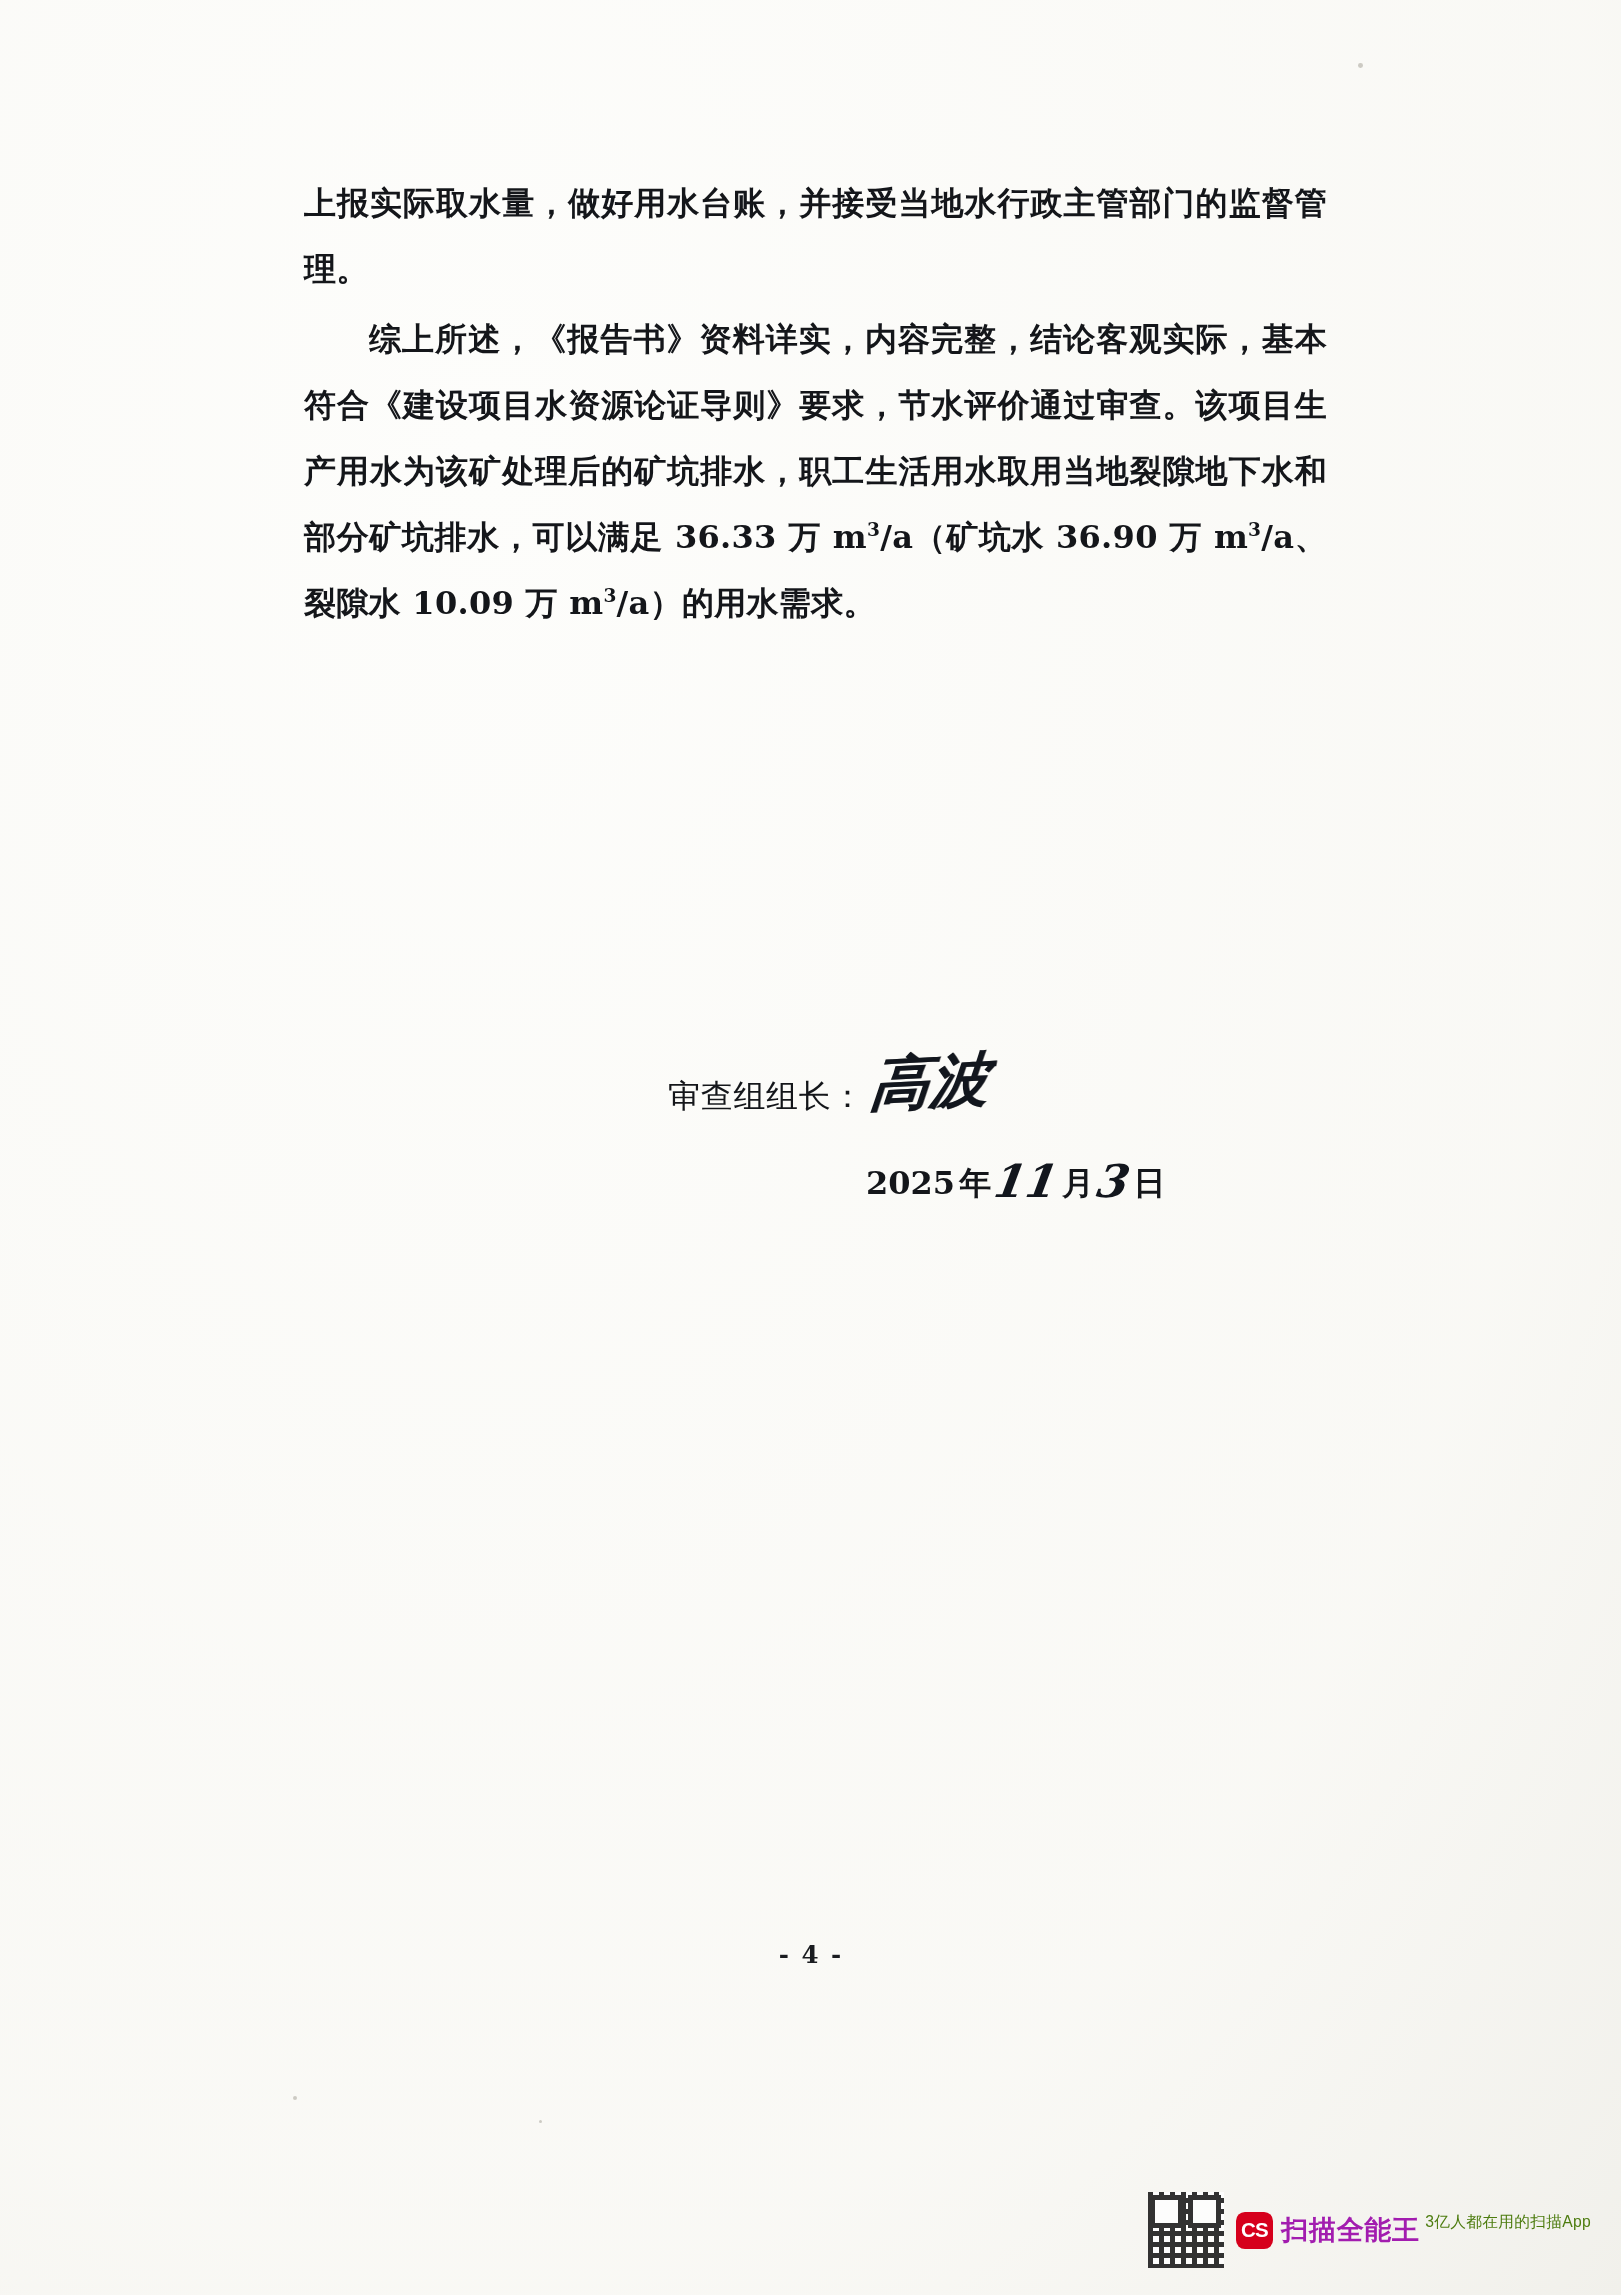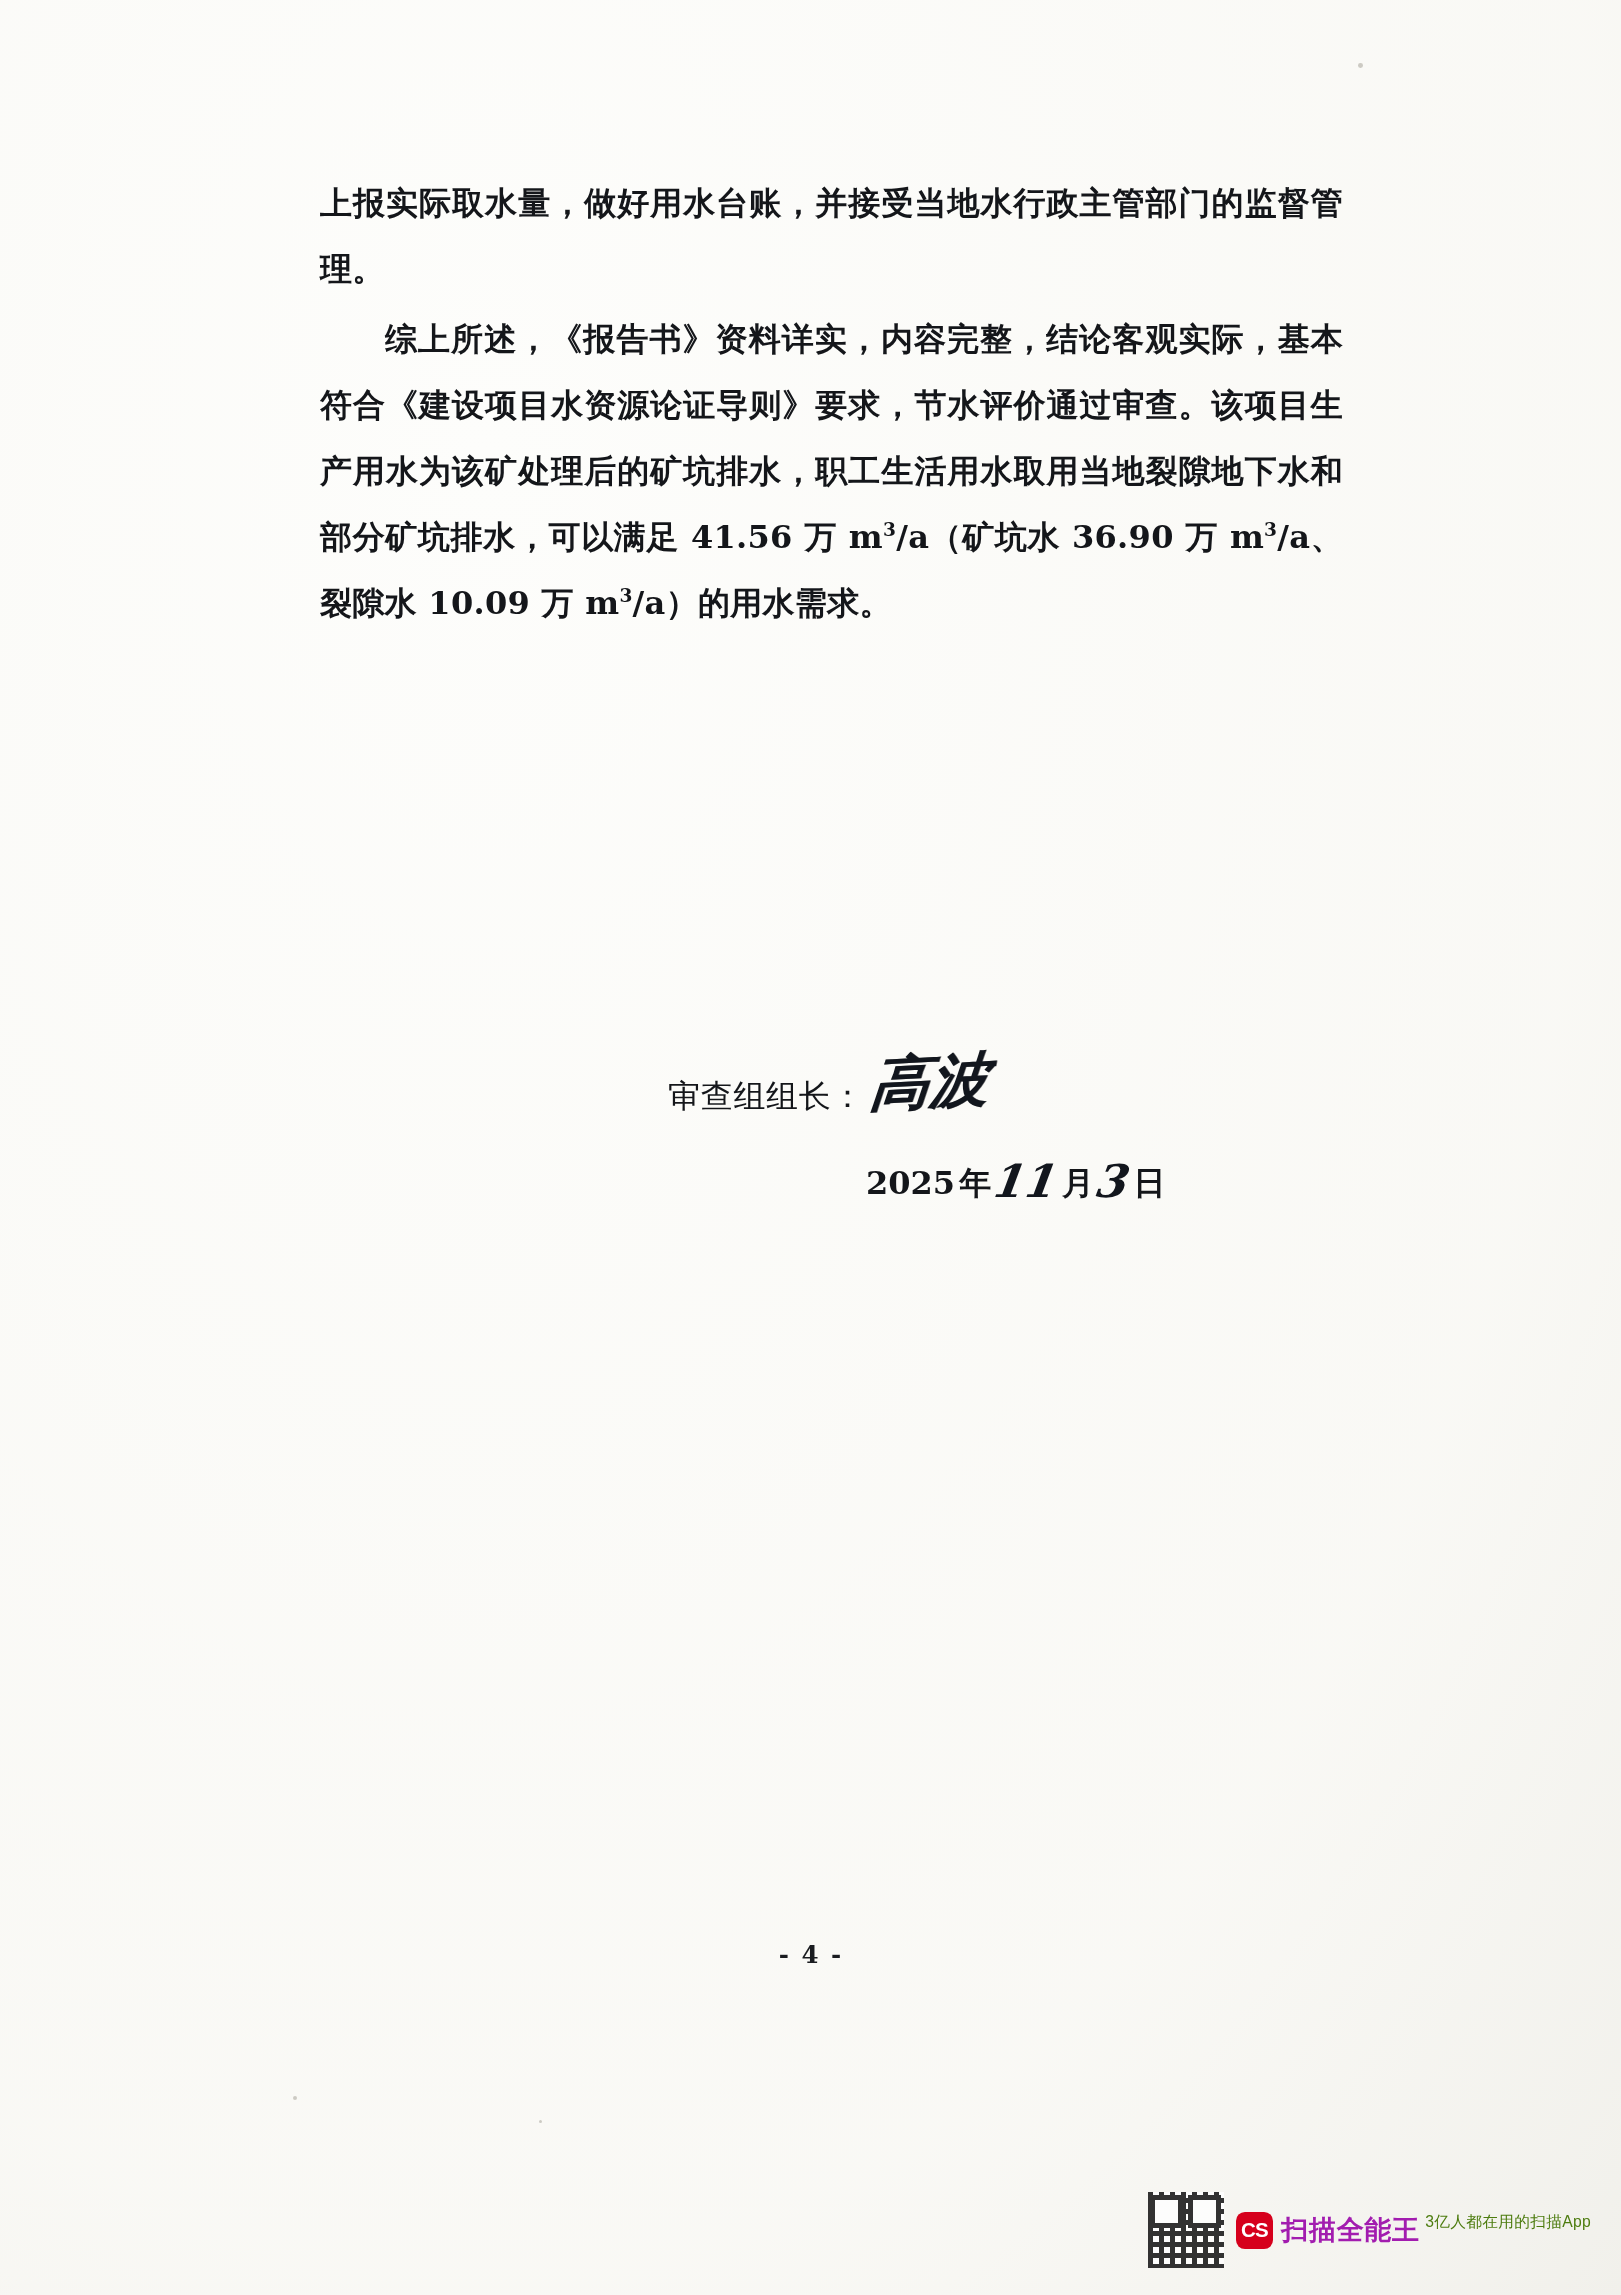--- a/index.html
+++ b/index.html
@@ -20,21 +20,21 @@
   
   .paper-tint {
     position: absolute;
     inset: 0;
     background:
       radial-gradient(ellipse at 30% 20%, rgba(255,255,255,0.0) 0%, rgba(246,245,240,0.55) 70%, rgba(238,237,231,0.8) 100%);
     pointer-events: none;
   }
   .content {
     position: absolute;
-    left: 320px;
+    left: 304px;
     top: 170px;
     width: 1023px;
   }
   .para {
     font-size: 32px;
     line-height: 66px;
     color: #14161a;
     text-align: justify;
     letter-spacing: 0.3px;
     margin: 0 0 4.1px 0;
@@ -192,21 +192,21 @@
 
   <div class="speck" style="left:1358px; top:63px; width:4.8px; height:4.8px;"></div>
   <div class="speck" style="left:293px; top:2096px; width:4.1px; height:4.1px;"></div>
   <div class="speck" style="left:539px; top:2120px; width:3.4px; height:3.4px;"></div>
 
   <div class="content">
 
     <p class="para">上报实际取水量，做好用水台账，并接受当地水行政主管部门的监督管理。</p>
 
     <p class="para indent">
-      <span>综上所述，《报告书》资料详实，内容完整，结论客观实际，基本符合《建设项目水资源论证导则》要求，节水评价通过审查。该项目生产用水为该矿处理后的矿坑排水，职工生活用水取用当地裂隙地下水和部分矿坑排水，可以满足 41.56 万 m</span><sup>3</sup><span>/a（矿坑水 36.90 万 m</span><sup>3</sup><span>/a、裂隙水 10.09 万 m</span><sup>3</sup><span>/a）的用水需求。</span>
+      <span>综上所述，《报告书》资料详实，内容完整，结论客观实际，基本符合《建设项目水资源论证导则》要求，节水评价通过审查。该项目生产用水为该矿处理后的矿坑排水，职工生活用水取用当地裂隙地下水和部分矿坑排水，可以满足 36.33 万 m</span><sup>3</sup><span>/a（矿坑水 36.90 万 m</span><sup>3</sup><span>/a、裂隙水 10.09 万 m</span><sup>3</sup><span>/a）的用水需求。</span>
     </p>
 
   </div>
 
   <div class="sign-block">
     <div class="sign-row">
       <span class="sign-label">审查组组长：</span>
       <span class="signature">高波</span>
     </div>
     <div class="date-row">

